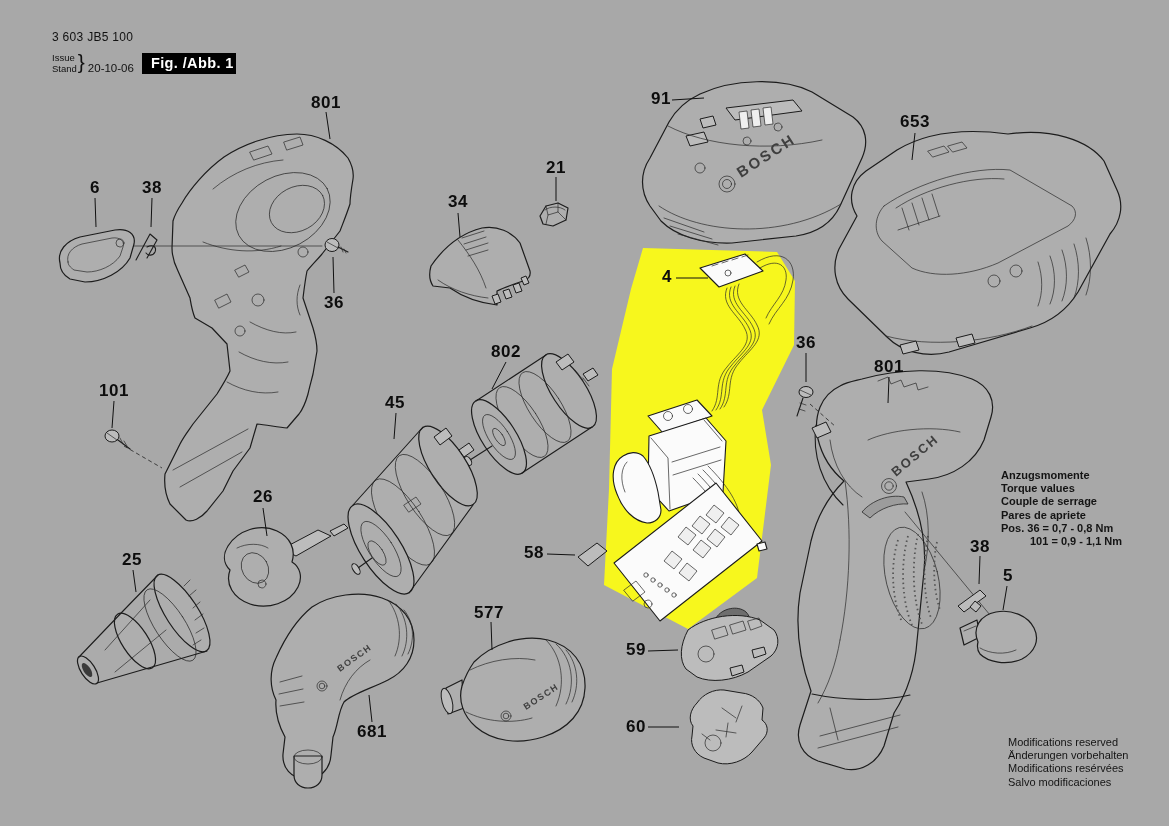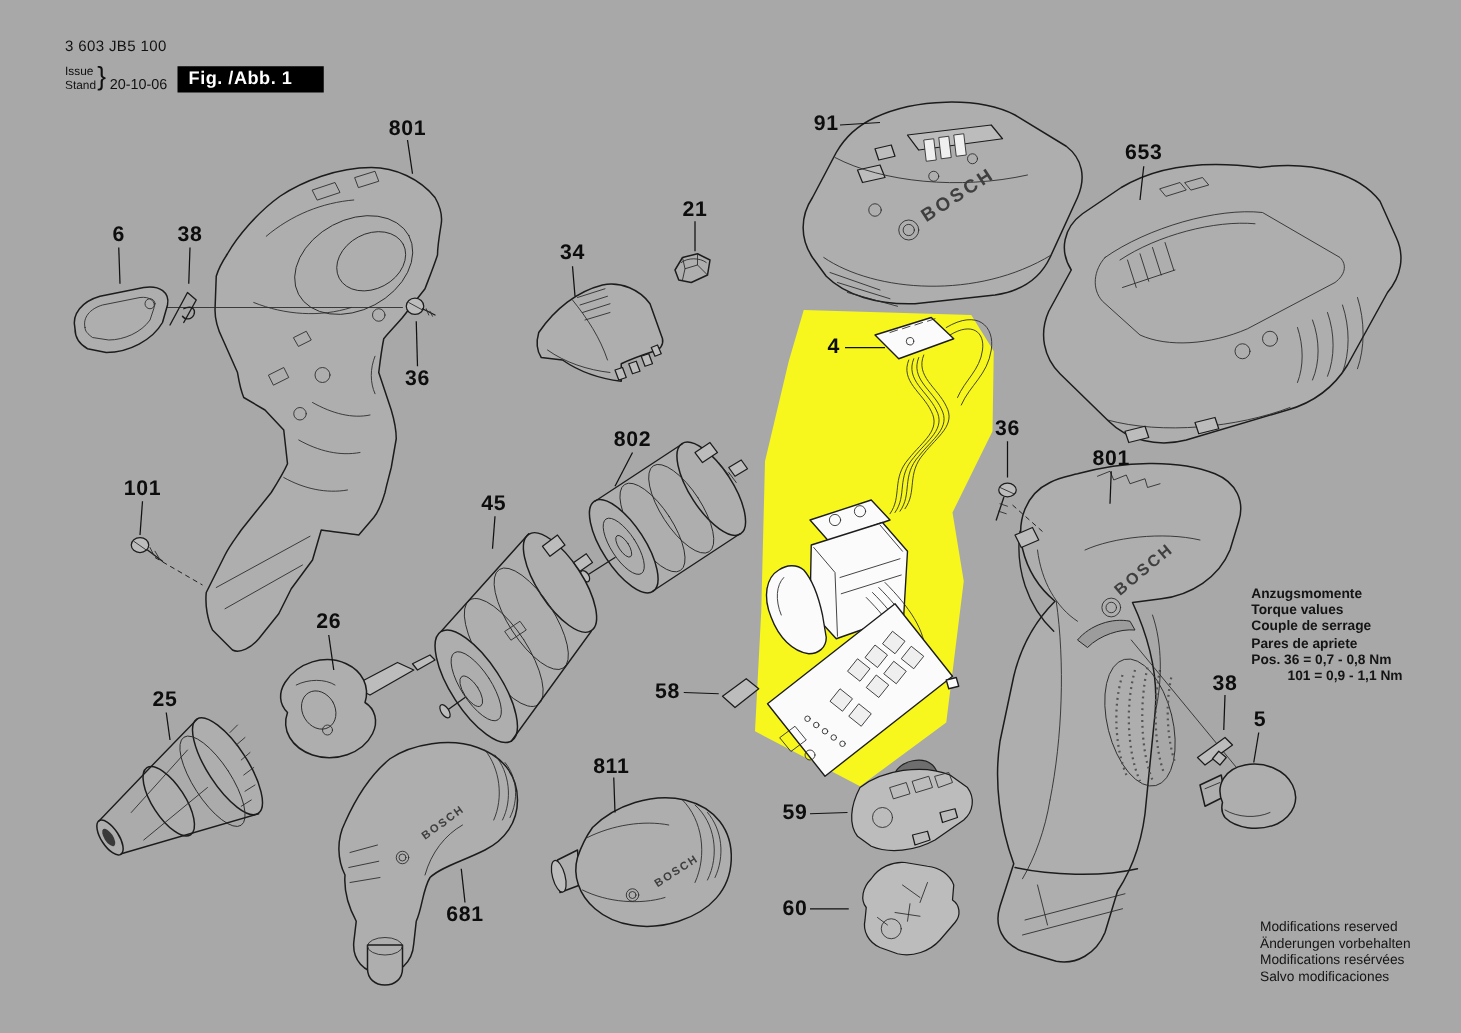--- a/index.html
+++ b/index.html
@@ -21,21 +21,21 @@
   .plabel{position:absolute;transform:translate(-50%,-50%);font-size:17px;font-weight:bold;
           color:#0d0d0d;letter-spacing:0.5px;white-space:nowrap;}
   
   #hdr{position:absolute;left:52px;top:30px;}
   #hdr .pn{font-size:12px;letter-spacing:0.3px;}
   #hdr .row{display:flex;align-items:flex-end;margin-top:6px;}
   #hdr .iss{font-size:9.5px;line-height:10.5px;}
   #hdr .brace{font-size:21px;font-weight:300;margin:0 3px 0 1px;}
   #hdr .date{font-size:11.5px;margin-right:8px;}
   #hdr .figbox{background:#000;color:#fff;font-size:14.5px;font-weight:bold;
-               padding:2px 25px 3px 9px;letter-spacing:0.4px;}
+               padding:2px 2px 3px 9px;letter-spacing:0.4px;}
   
   .note{position:absolute;font-size:11px;line-height:13.2px;color:#141414;}
   #torque{left:1001px;top:469px;width:168px;font-weight:bold;}
   #torque .ind{padding-left:29px;}
   #footer-note{left:1008px;top:736px;width:161px;}
 </style>
 </head>
 <body>
 
 <div id="stage">
@@ -357,21 +357,21 @@
   <div class="plabel" style="left:263px;top:497px">26</div>
   <div class="plabel" style="left:132px;top:560px">25</div>
   <div class="plabel" style="left:534px;top:553px">58</div>
   <div class="plabel" style="left:806px;top:343px">36</div>
   <div class="plabel" style="left:889px;top:367px">801</div>
   <div class="plabel" style="left:980px;top:547px">38</div>
   <div class="plabel" style="left:1008px;top:576px">5</div>
   <div class="plabel" style="left:636px;top:650px">59</div>
   <div class="plabel" style="left:636px;top:727px">60</div>
   <div class="plabel" style="left:372px;top:732px">681</div>
-  <div class="plabel" style="left:489px;top:613px">811</div>
+  <div class="plabel" style="left:489px;top:613px">577</div>
 
   <div class="note" id="torque">
     <div>Anzugsmomente</div>
     <div>Torque values</div>
     <div>Couple de serrage</div>
     <div>Pares de apriete</div>
     <div>Pos. 36  = 0,7 - 0,8 Nm</div>
     <div class="ind">101 = 0,9 - 1,1 Nm</div>
   </div>
 

